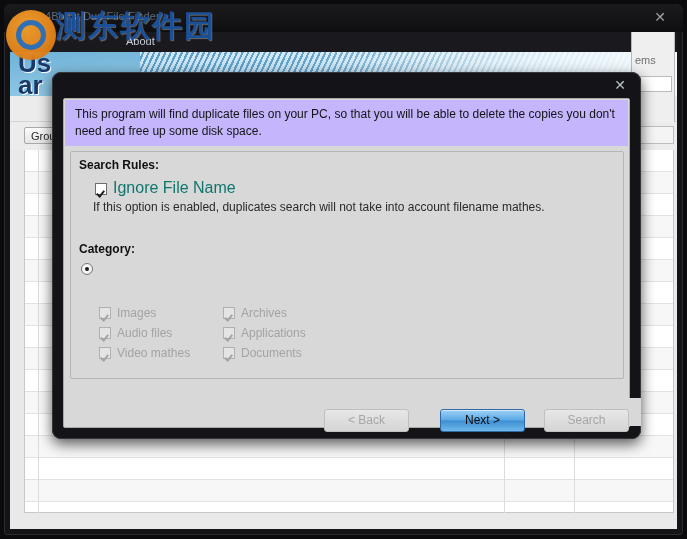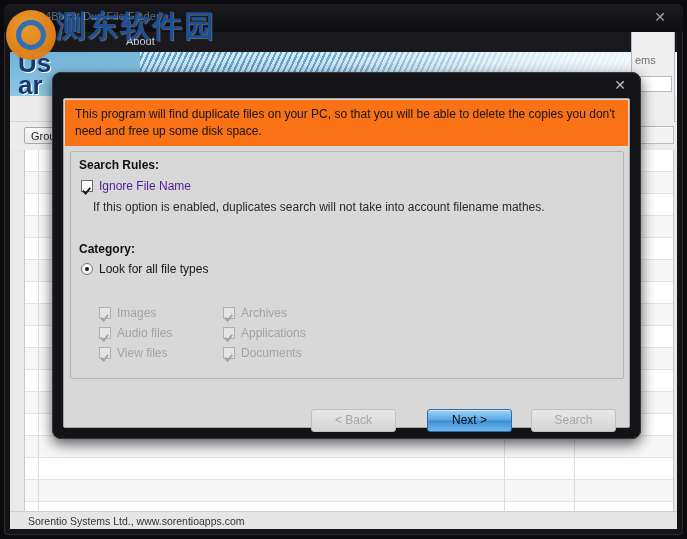--- a/index.html
+++ b/index.html
@@ -318,21 +318,21 @@
     background: #d8d8d8;
     border: 1px solid #a8a8a8;
     border-radius: 2px;
   }
 
   
   #desc-panel {
     position: absolute;
     left: 1px; top: 1px;
     width: 563px; height: 46px;
-    background: #f97316;
+    background: #c4b5fd;
   }
   #desc-text {
     position: absolute;
     left: 10px; top: 6px;
     width: 545px;
     font-size: 12px;
     color: #141414;
     line-height: 17px;
   }
 
@@ -349,23 +349,24 @@
     position: absolute;
     font-size: 12px;
     font-weight: bold;
     color: #101010;
   }
   #search-rules-head { left: 8px; top: 6px; }
   #category-head    { left: 8px; top: 90px; }
 
   .chk-row {
     position: absolute;
-    font-size: 12px;
-    color: #4c1d95;
+    font-size: 16px;
+    color: #0f766e;
     white-space: nowrap;
+    margin-left: 14px;
   }
   .chkbox {
     display: inline-block;
     width: 12px; height: 12px;
     background: #ffffff;
     border: 1px solid #6d6d6d;
     vertical-align: -2px;
     margin-right: 6px;
     position: relative;
   }
@@ -435,21 +436,21 @@
   }
   .ft-c0 { left: 0px; }
   .ft-c1 { left: 124px; text-align: center; }
   .ft-r0 { top: 0px; }
   .ft-r1 { top: 20px; }
   .ft-r2 { top: 40px; }
 
   
   #dialog-footer {
     position: absolute;
-    left: 1px; bottom: 1px;
+    left: 14px; bottom: 1px;
     width: 563px; height: 28px;
     background: #d8d8d8;
   }
   .dlg-btn {
     position: absolute;
     top: 11px;
     width: 85px; height: 23px;
     font-size: 12px;
     text-align: center;
     line-height: 21px;
@@ -526,23 +527,20 @@
           <div class="trow alt"></div>
           <div class="trow"></div>
           <div class="trow alt"></div>
         </div>
       <div id="table-vlines">
         <div class="vline" id="vline-a"></div>
         <div class="vline" id="vline-b"></div>
         <div class="vline" id="vline-c"></div>
       </div>
 
-      <div id="statusbar">
-        <div id="status-text">Sorentio Systems Ltd., www.sorentioapps.com</div>
-      </div>
     </div>
 
     <div id="watermark">
       <div id="wm-ring"></div>
       <div id="wm-ring-inner"></div>
       <div id="wm-cn">测东软件园</div>
     </div>
 
     <div id="dialog">
       <div id="dialog-titlebar">
@@ -561,39 +559,39 @@
 
           <div class="chk-row" id="ignore-filename-row">
             <span class="chkbox checked"></span><span>Ignore File Name</span>
           </div>
 
           <div id="rule-hint">If this option is enabled, duplicates search will not take into account filename mathes.</div>
 
           <div class="section-head" id="category-head">Category:</div>
 
           <div class="radio-row" id="radio-all">
-            <span class="radio selected"></span><span>Look for all file types</span>
+            <span class="radio selected"></span>
           </div>
 
 
           <div id="filetype-grid">
             <div class="ft-cell ft-c0 ft-r0">
               <span class="chkbox dim checked"></span><span>Images</span>
             </div>
             <div class="ft-cell ft-c1 ft-r0">
               <span class="chkbox dim checked"></span><span>Archives</span>
             </div>
             <div class="ft-cell ft-c0 ft-r1">
               <span class="chkbox dim checked"></span><span>Audio files</span>
             </div>
             <div class="ft-cell ft-c1 ft-r1">
               <span class="chkbox dim checked"></span><span>Applications</span>
             </div>
             <div class="ft-cell ft-c0 ft-r2">
-              <span class="chkbox dim checked"></span><span>View files</span>
+              <span class="chkbox dim checked"></span><span>Video mathes</span>
             </div>
             <div class="ft-cell ft-c1 ft-r2">
               <span class="chkbox dim checked"></span><span>Documents</span>
             </div>
           </div>
         </div>
 
         <div id="dialog-footer">
           <div class="dlg-btn disabled" id="btn-back">&lt; Back</div>
           <div class="dlg-btn primary" id="btn-next">Next &gt;</div>

